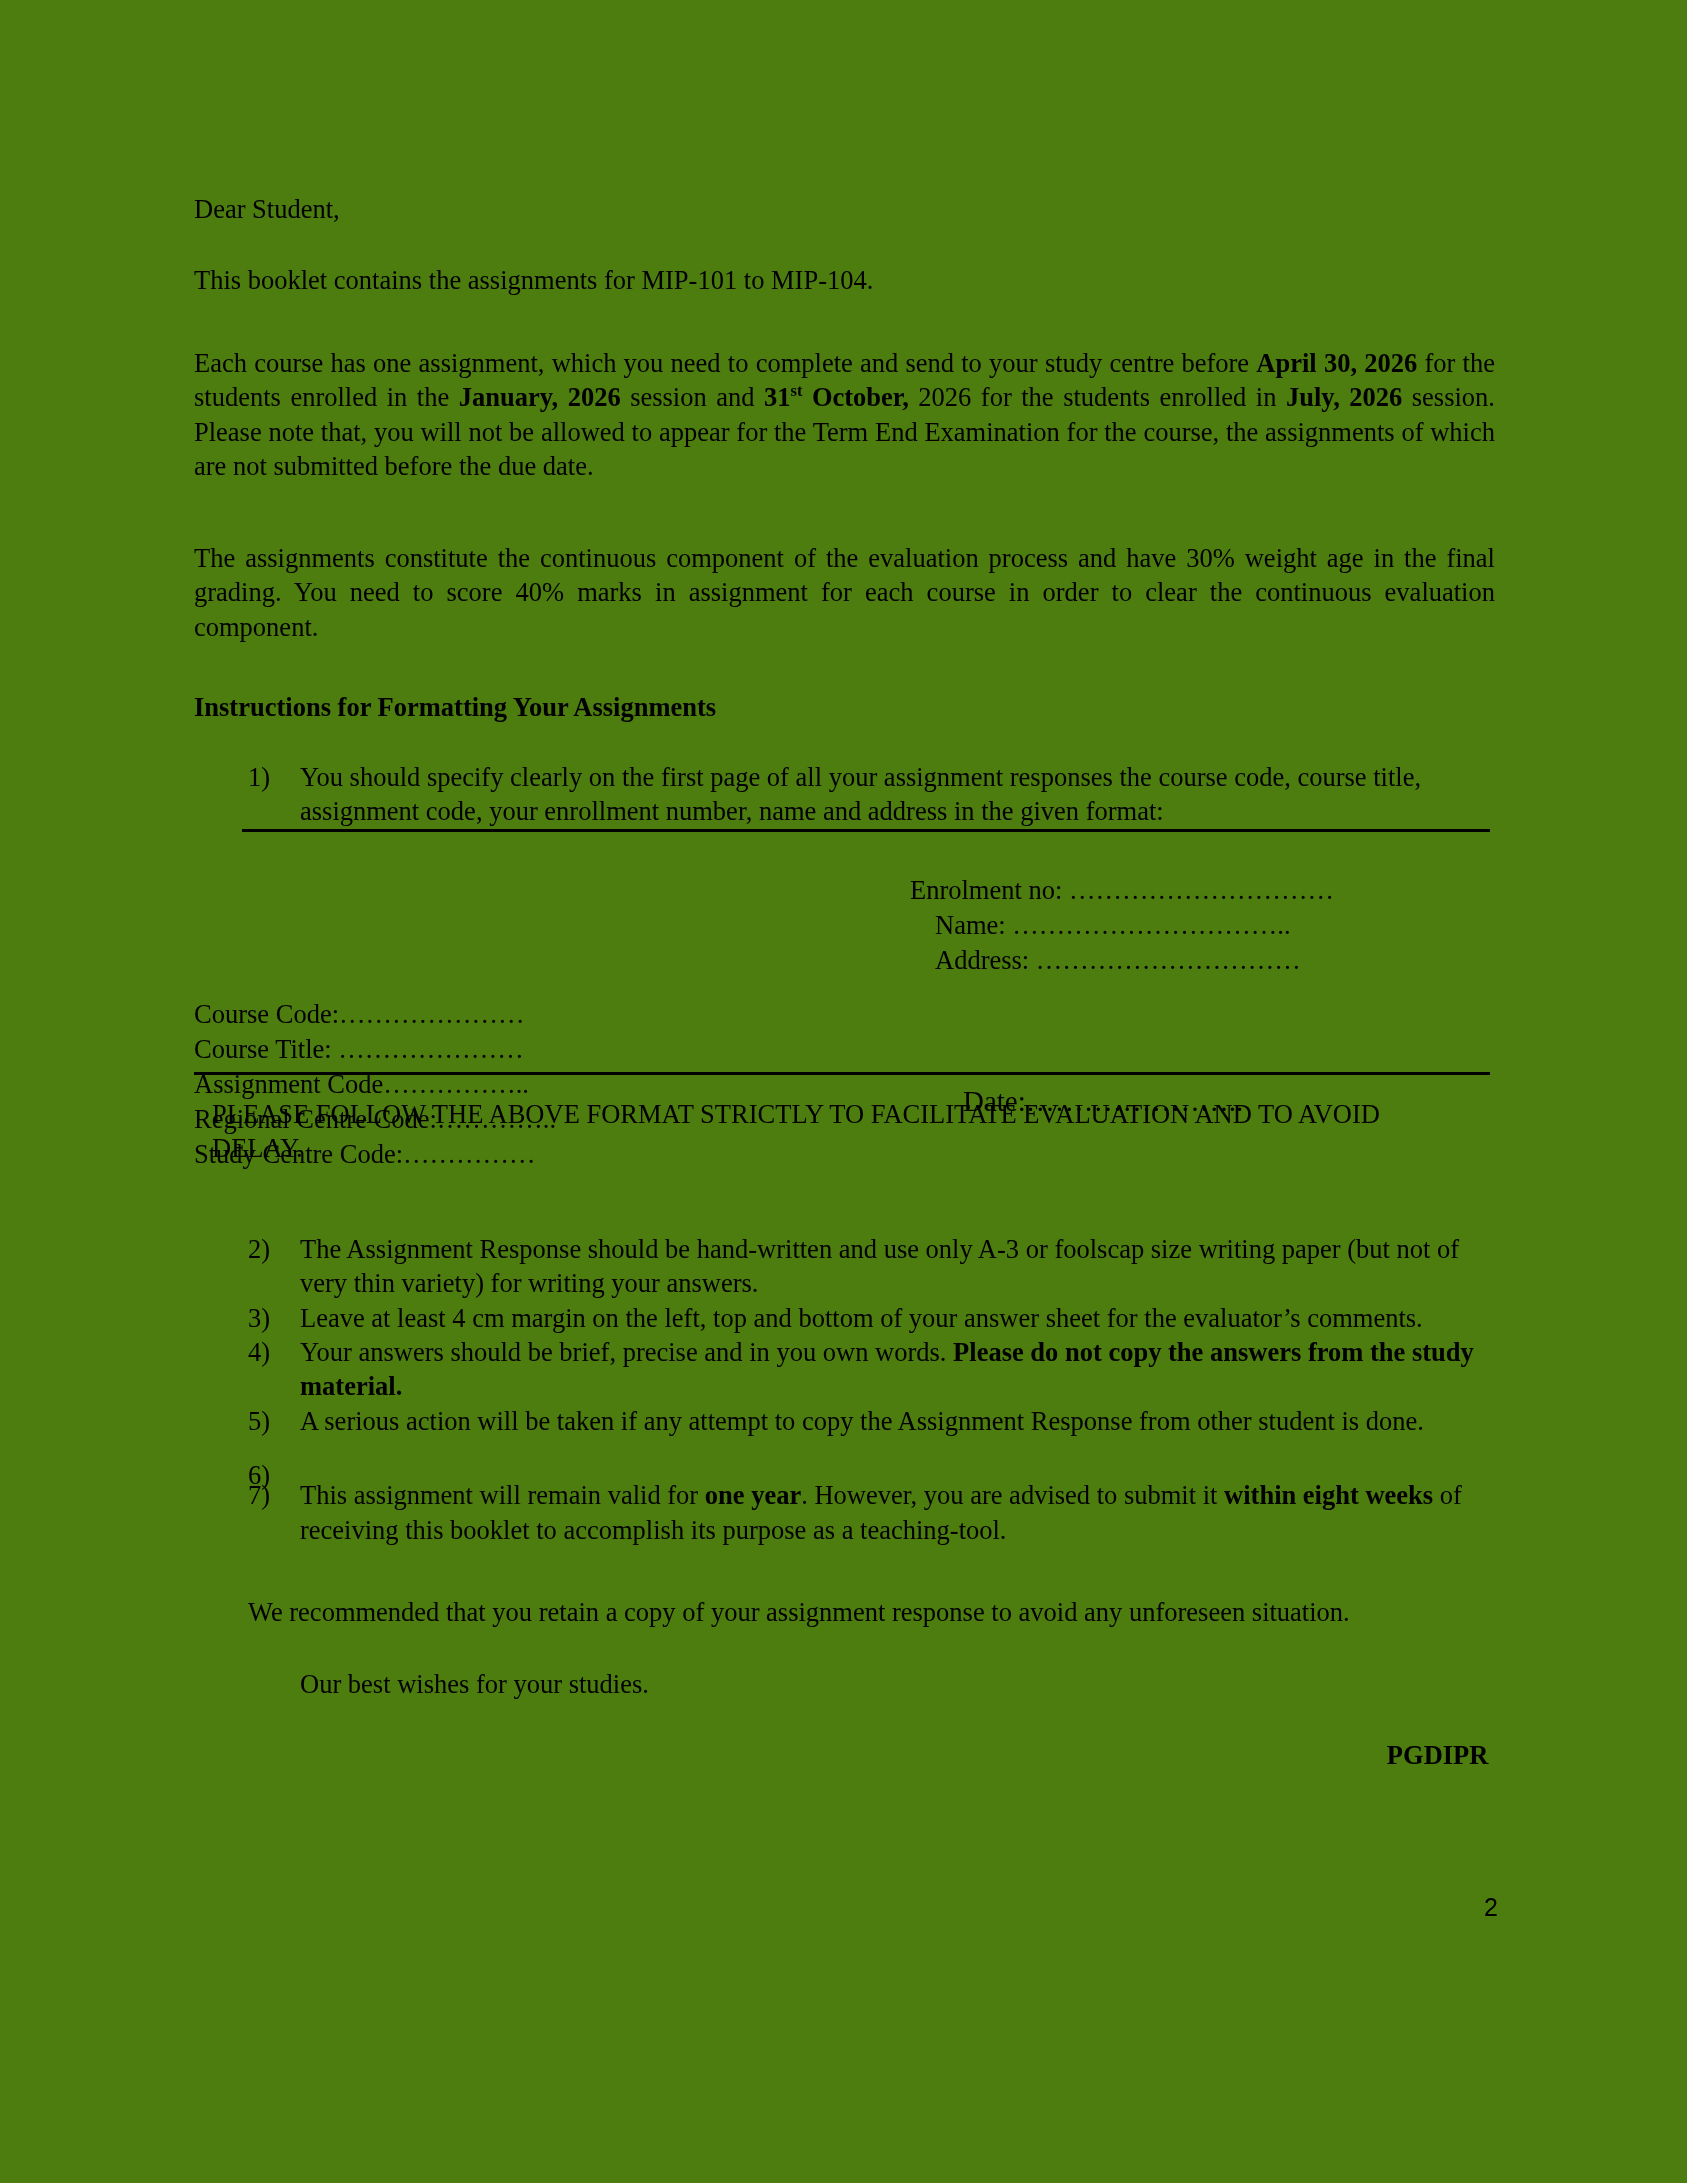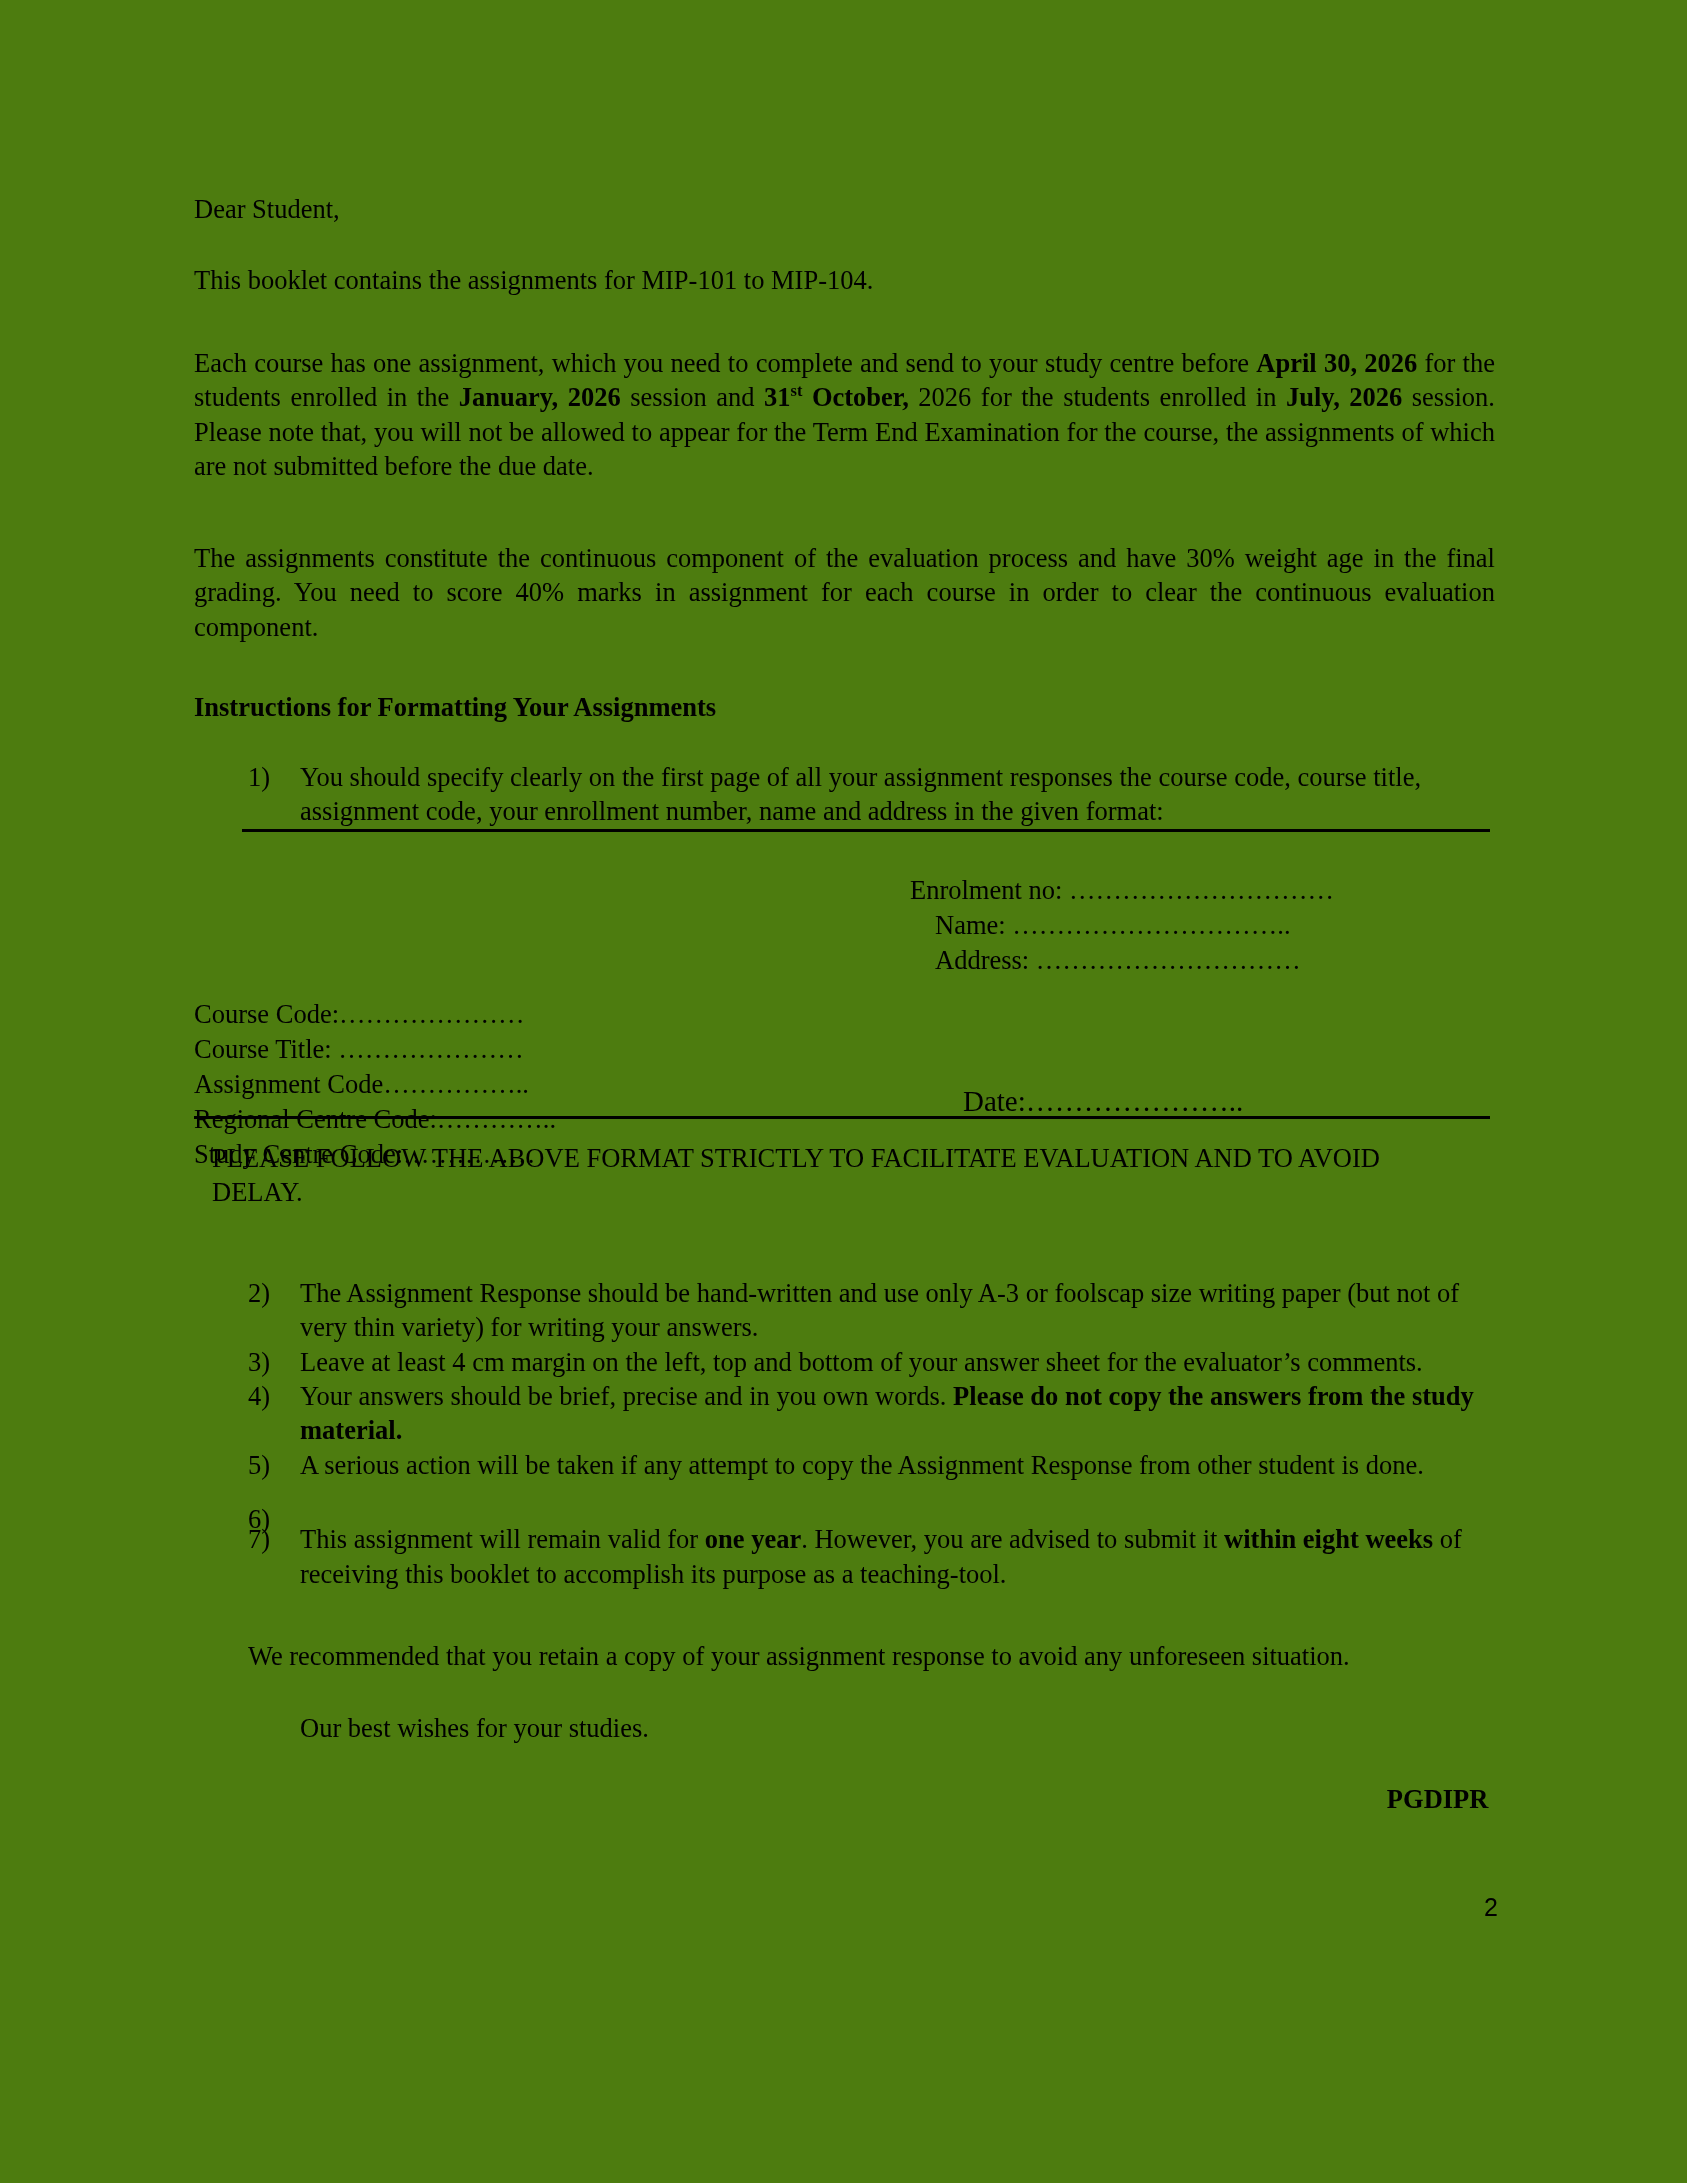--- a/index.html
+++ b/index.html
@@ -83,21 +83,21 @@
     margin-right: 5.3px;
   }
   .rule-bottom {
     height: 0;
     border-top: 3.3px solid #000;
     margin-left: 0px;
     margin-right: 5.3px;
   }
   .form-inner {
     position: relative;
-    height: 284px;
+    height: 240px;
   }
   .enrol-block {
     position: absolute;
     left: 716px;
     top: 41px;
     font-size: 26.5px;
     line-height: 1.32;
     white-space: nowrap;
   }
   .enrol-block .row2 { padding-left: 25px; }

